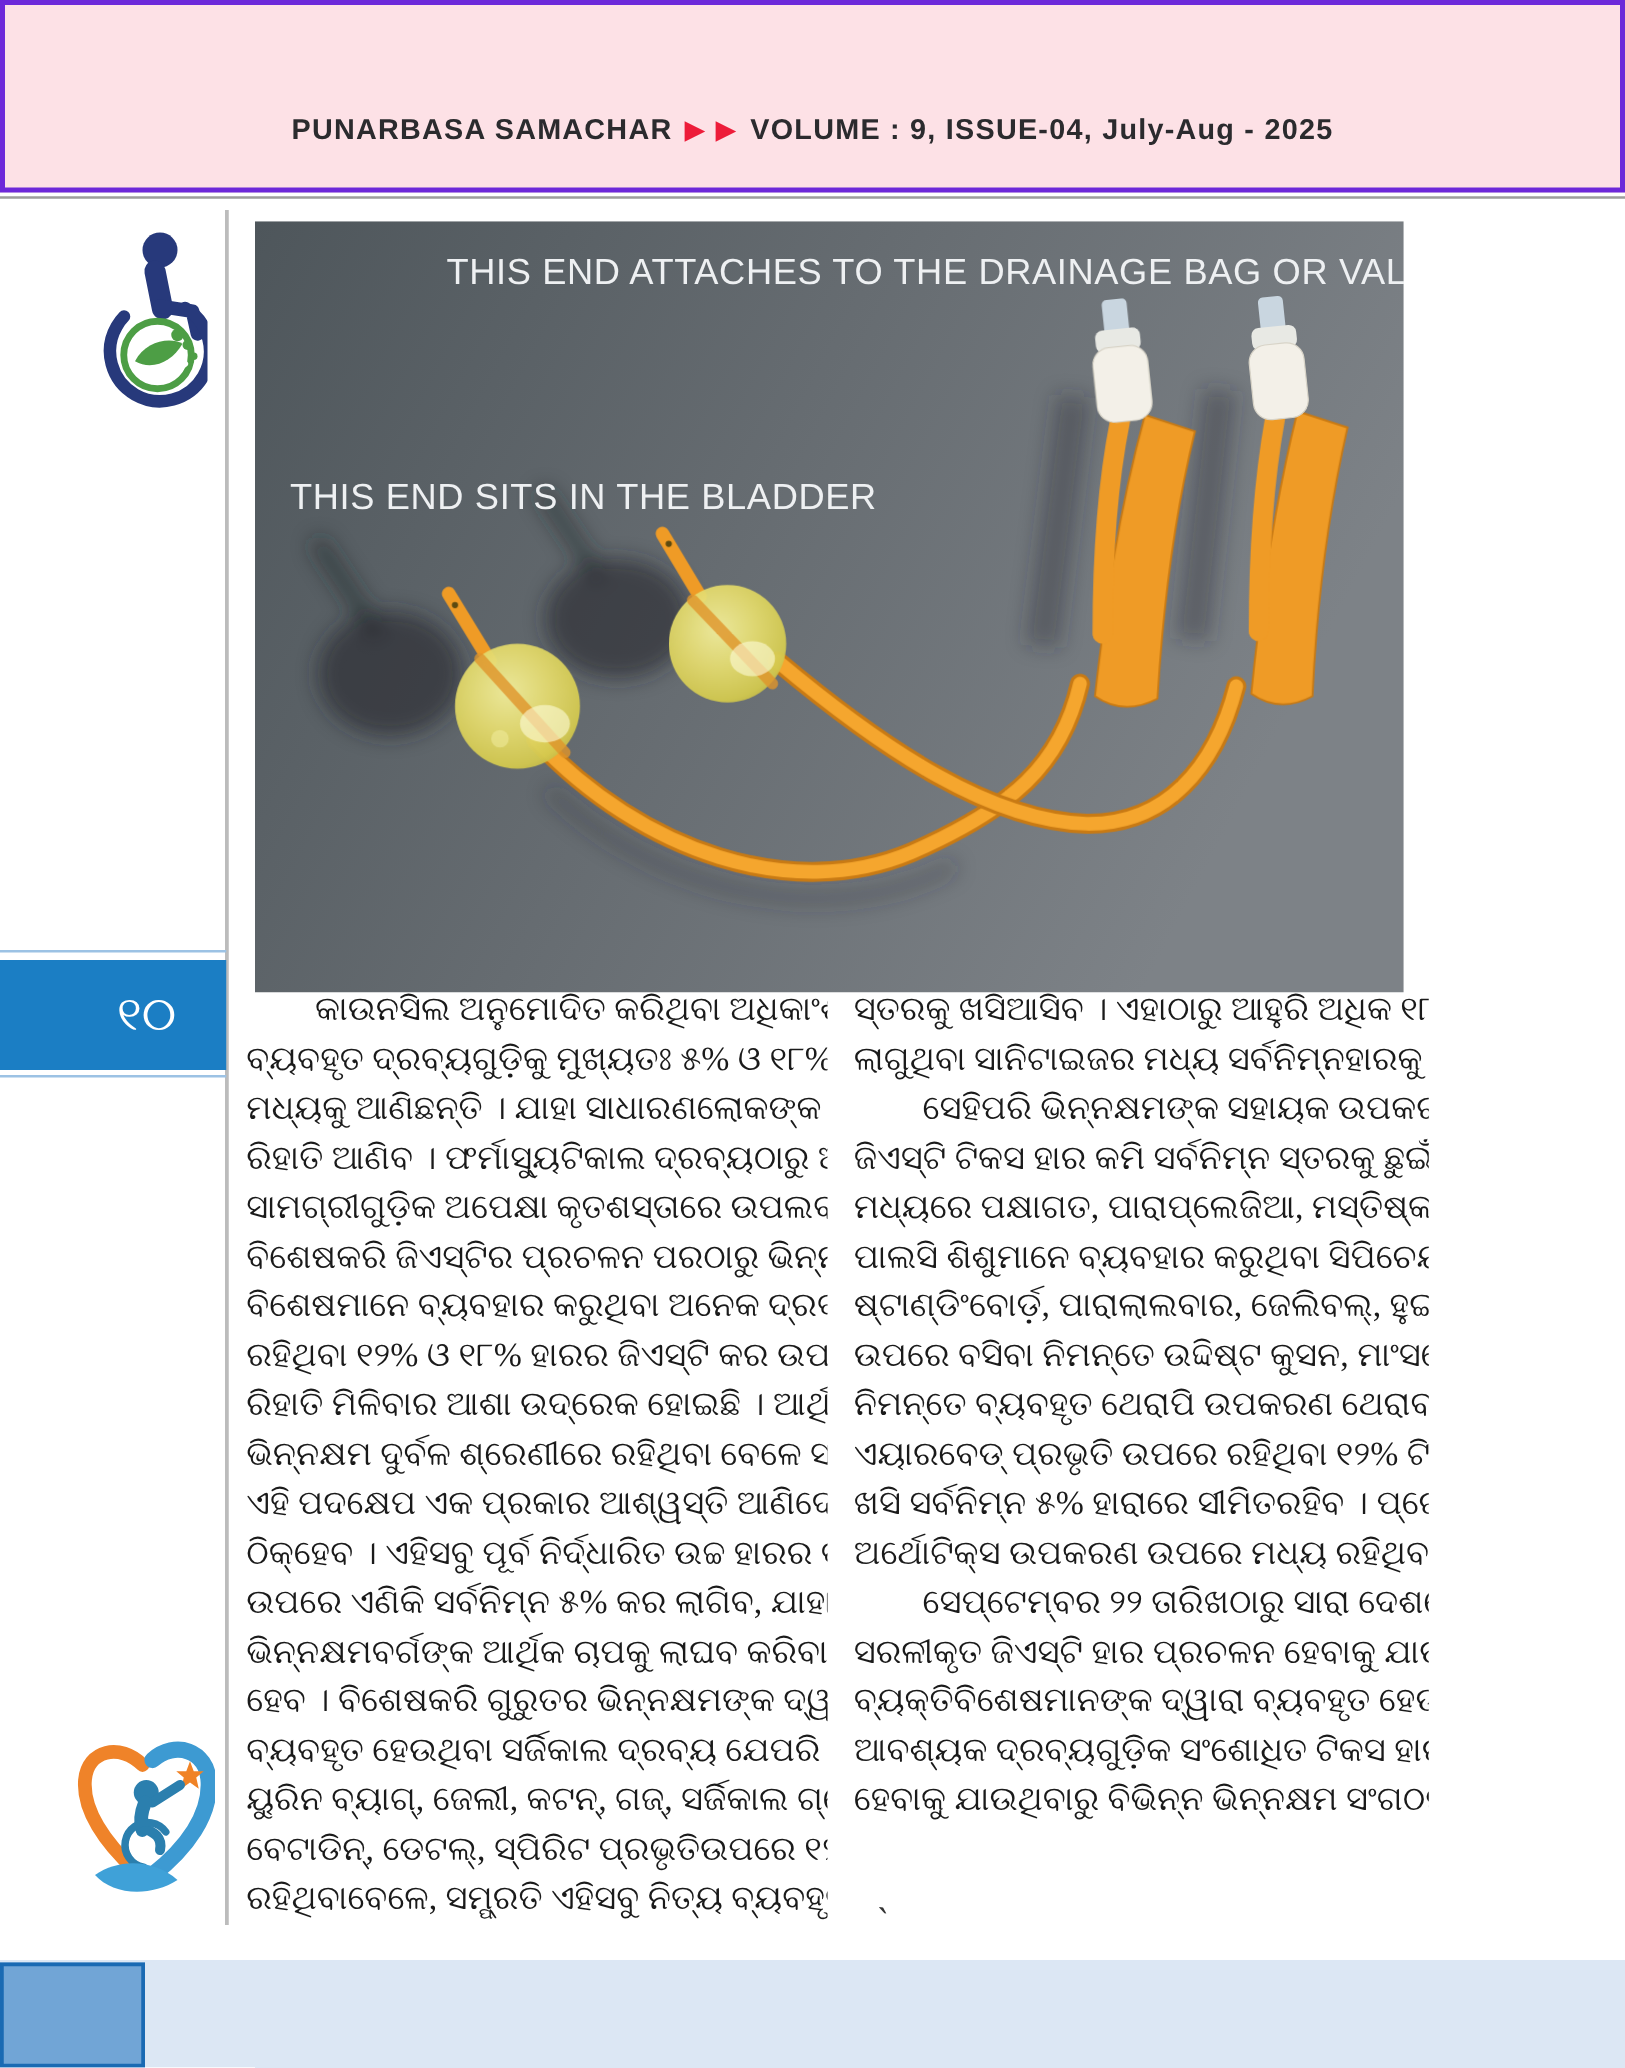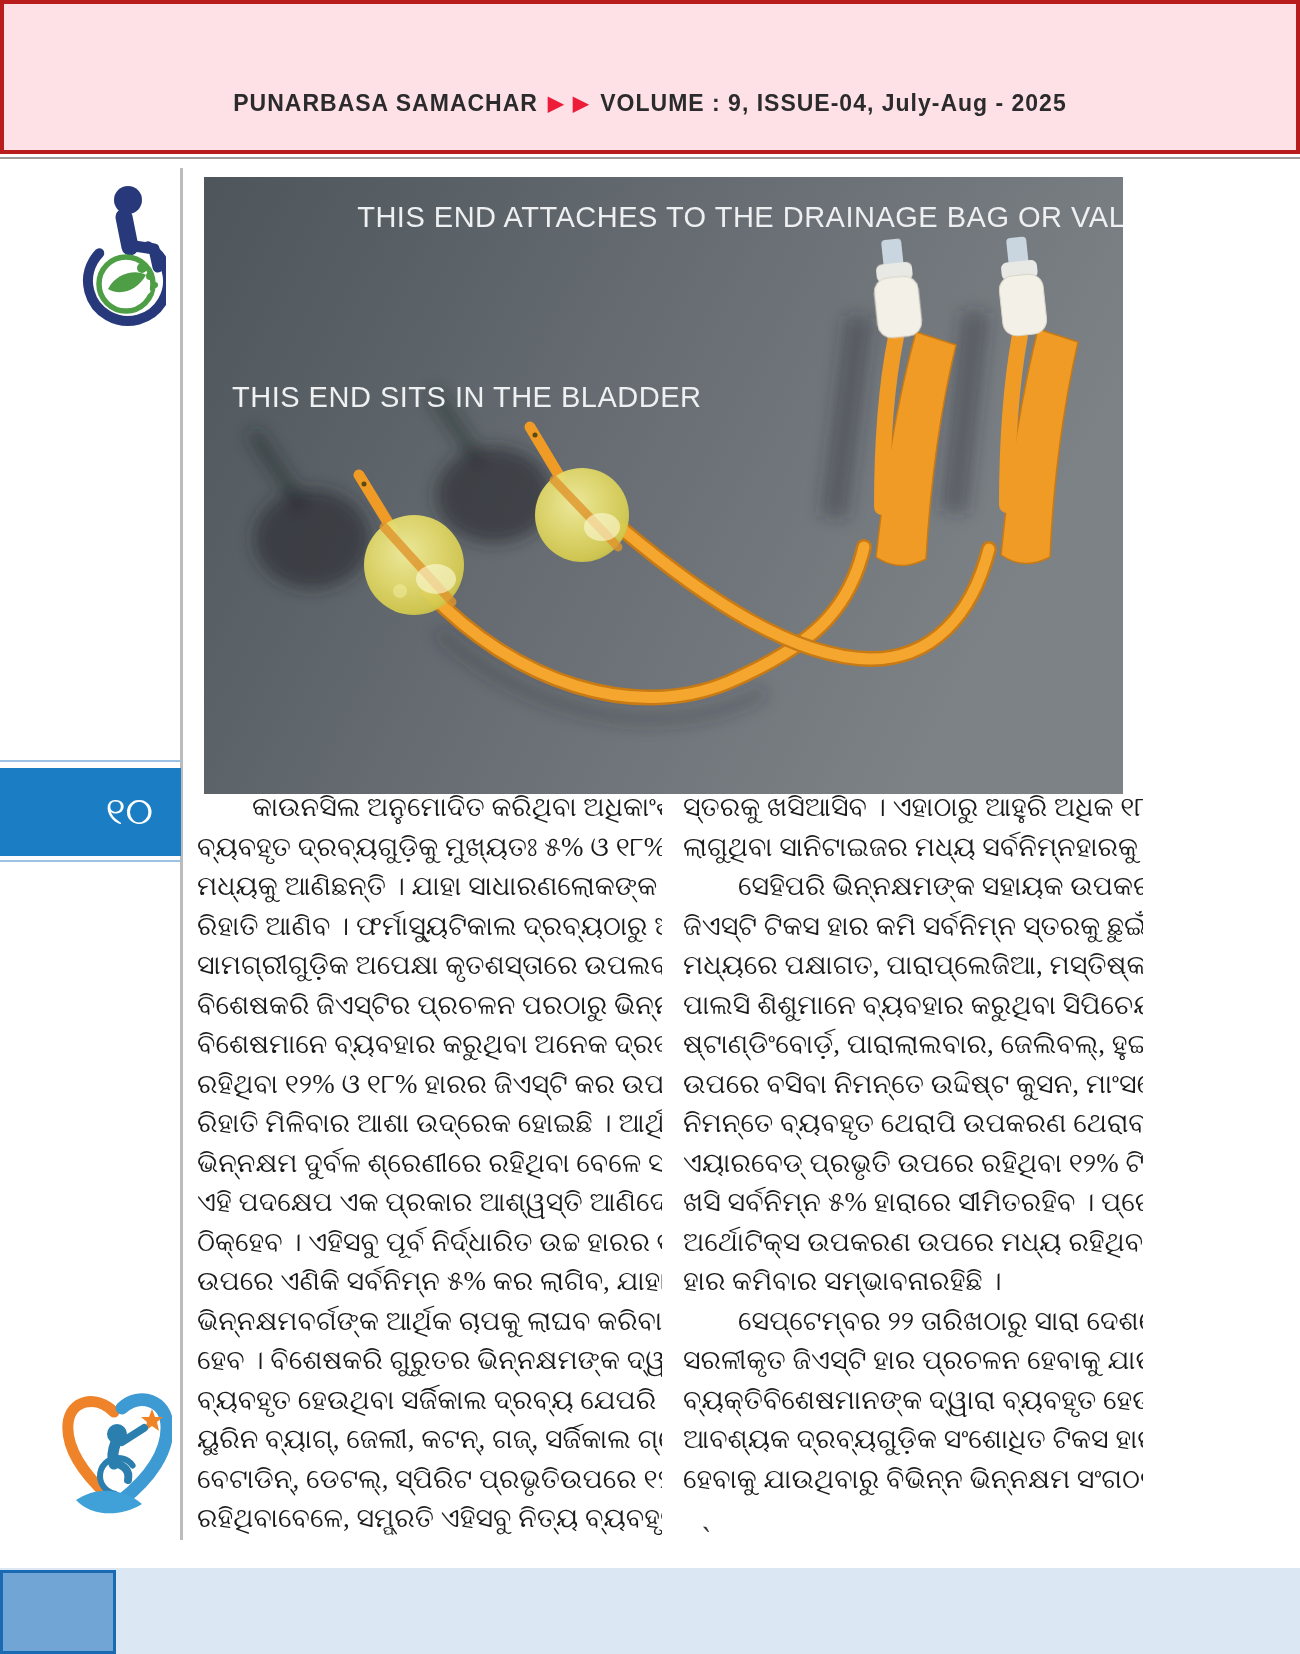--- a/index.html
+++ b/index.html
@@ -1,32 +1,32 @@
 <!DOCTYPE html>
 <html><head>
 <meta charset="utf-8">
 <style>
   html,body{margin:0;padding:0;background:#ffffff;}
   body{width:1300px;height:1654px;position:relative;overflow:hidden;
        font-family:"Liberation Sans",sans-serif;}
 
   
   .masthead{position:absolute;left:0;top:0;width:1292px;height:146px;
-    background:#fde1e6;border:4px solid #b91c1c;}
+    background:#fde1e6;border:4px solid #6d28d9;}
   .masthead-inner{position:absolute;left:0;right:0;top:86px;text-align:center;
     font-size:23px;font-weight:bold;letter-spacing:1px;color:#2b2b2e;white-space:nowrap;}
   .mast-arrows{color:#ed1c39;font-size:20px;letter-spacing:2px;margin:0 10px;position:relative;top:-1px;}
   .header-rule{position:absolute;left:0;top:157px;width:1300px;height:2px;background:#9d9d9d;}
 
   
   .v-rule{position:absolute;left:180px;top:168px;width:3px;height:1372px;background:#bcbcbc;}
   .pageno-line{position:absolute;left:0;width:181px;height:2px;background:#9cc2e4;}
   .pageno-box{position:absolute;left:0;top:768px;width:181px;height:88px;background:#1b7ec4;
     color:#ffffff;display:flex;align-items:center;justify-content:flex-end;
-    font-size:38px;padding-right:4px;box-sizing:border-box;}
+    font-size:38px;padding-right:16px;box-sizing:border-box;}
   .pageno-box span{margin-right:24px;}
 
   
   .photo{position:absolute;left:204px;top:177px;width:919px;height:617px;}
   .photo svg{display:block;}
   .cap{font-family:"Liberation Sans",sans-serif;fill:#eef0f2;letter-spacing:.5px;}
 
   
   .article{position:absolute;left:197px;top:788px;width:951px;display:flex;}
   .col{width:465px;}
@@ -191,21 +191,20 @@
       <div class="tl ind">ସେହିପରି ଭିନ୍ନକ୍ଷମଙ୍କ ସହାୟକ ଉପକରଣଉପରୁ ମଧ୍ୟ</div>
       <div class="tl">ଜିଏସ୍‌ଟି ଟିକସ ହାର କମି ସର୍ବନିମ୍ନ ସ୍ତରକୁ ଛୁଇଁବ । ଏହିଗୁଡ଼ିକ</div>
       <div class="tl">ମଧ୍ୟରେ ପକ୍ଷାଗତ, ପାରାପ୍ଲେଜିଆ, ମସ୍ତିଷ୍କ ପକ୍ଷାଗତ ବା ସେରିବ୍ରାଲ</div>
       <div class="tl">ପାଲସି ଶିଶୁମାନେ ବ୍ୟବହାର କରୁଥିବା ସିପିଚେୟାର,</div>
       <div class="tl">ଷ୍ଟାଣ୍ଡିଂବୋର୍ଡ଼, ପାରାଲାଲବାର, ଜେଲିବଲ୍, ହୁଇଲ୍ ଚେୟାର</div>
       <div class="tl">ଉପରେ ବସିବା ନିମନ୍ତେ ଉଦ୍ଦିଷ୍ଟ କୁସନ, ମାଂସପେଶୀର ଶକ୍ତିବୃଦ୍ଧି</div>
       <div class="tl">ନିମନ୍ତେ ବ୍ୟବହୃତ ଥେରାପି ଉପକରଣ ଥେରାବ୍ୟାଣ୍ଡ, ୱାଟରବେଡ୍,</div>
       <div class="tl">ଏୟାରବେଡ୍ ପ୍ରଭୃତି ଉପରେ ରହିଥିବା ୧୨% ଟିକସ ହାରରୁ</div>
       <div class="tl">ଖସି ସର୍ବନିମ୍ନ ୫% ହାରାରେ ସୀମିତରହିବ । ପ୍ରୋସ୍ଥେଟିକ୍ ଓ</div>
       <div class="tl">ଅର୍ଥୋଟିକ୍ସ ଉପକରଣ ଉପରେ ମଧ୍ୟ ରହିଥିବା ଉଚ୍ଚ ଜିଏସ୍‌ଟି</div>
-      <div class="tl nj">ହାର କମିବାର ସମ୍ଭାବନାରହିଛି ।</div>
       <div class="tl ind">ସେପ୍ଟେମ୍ବର ୨୨ ତାରିଖଠାରୁ ସାରା ଦେଶରେ ଏହି ନୂତନ</div>
       <div class="tl">ସରଳୀକୃତ ଜିଏସ୍‌ଟି ହାର ପ୍ରଚଳନ ହେବାକୁ ଯାଉଛି । ଭିନ୍ନକ୍ଷମ</div>
       <div class="tl">ବ୍ୟକ୍ତିବିଶେଷମାନଙ୍କ ଦ୍ୱାରା ବ୍ୟବହୃତ ହେଉଥିବା ଏହିସବୁ</div>
       <div class="tl">ଆବଶ୍ୟକ ଦ୍ରବ୍ୟଗୁଡ଼ିକ ସଂଶୋଧିତ ଟିକସ ହାରରେ ଉପଲବ୍ଧ</div>
       <div class="tl">ହେବାକୁ ଯାଉଥିବାରୁ ବିଭିନ୍ନ ଭିନ୍ନକ୍ଷମ ସଂଗଠନ ଓ ବର୍ଗଙ୍କ</div>
     </div>
 </div>
 
 <div class="stray-mark">`</div>
 <div class="footer-band"></div>

